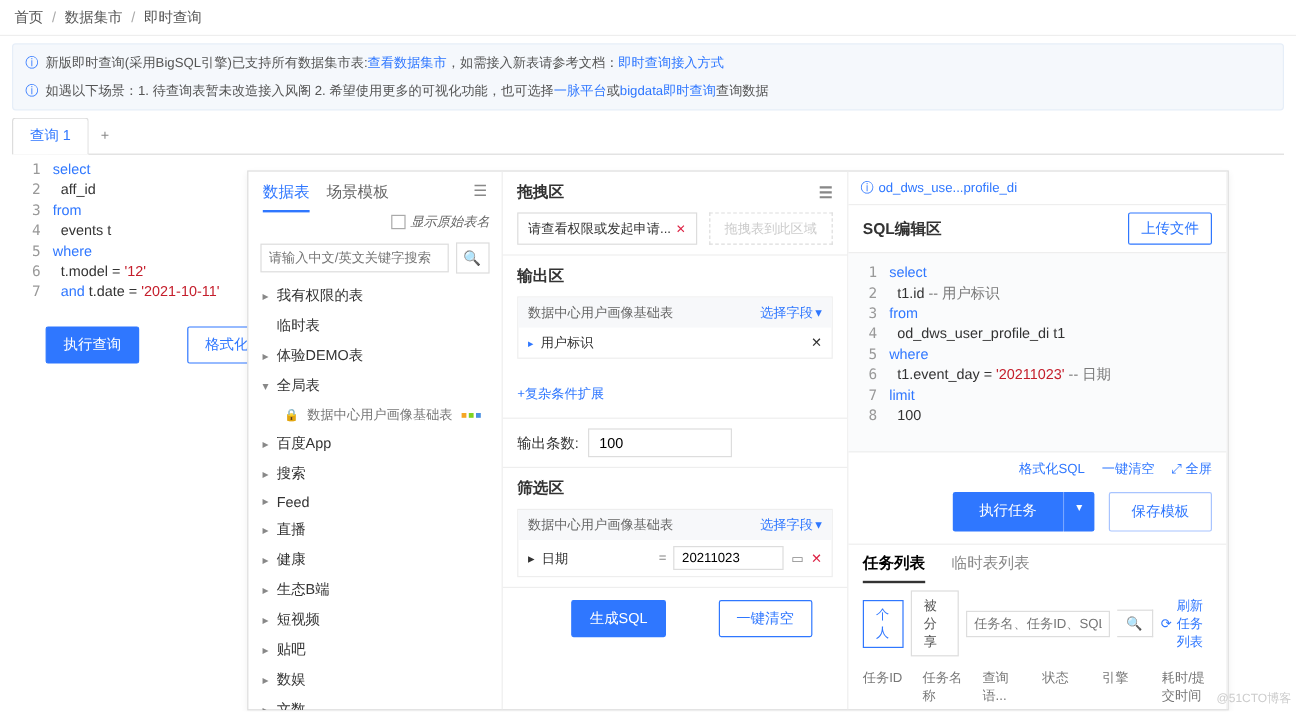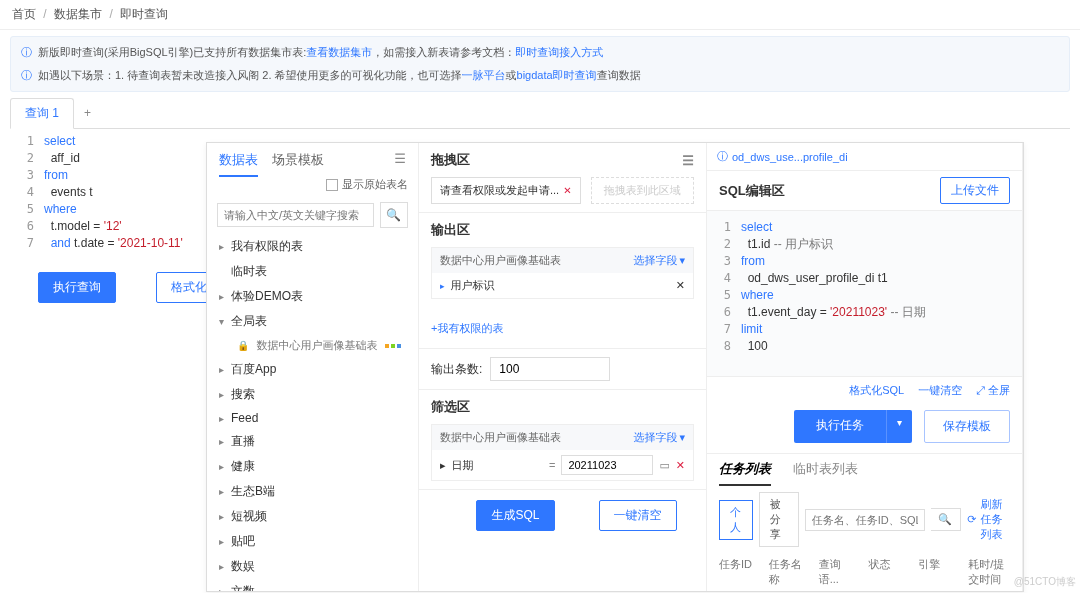--- a/index.html
+++ b/index.html
@@ -29,21 +29,21 @@
   .ov-col.left { width: 212px; }
   .ov-col.mid { width: 288px; }
   .ov-col.right { flex: 1; }
   .panel-tabs { display: flex; padding: 8px 12px 0 12px; gap: 14px; font-size: 13px; }
   .ptab { padding-bottom: 6px; color: #666; cursor: pointer; }
   .ptab.active { color: #2f77ff; border-bottom: 2px solid #2f77ff; }
   .panel-tabs .collapse { margin-left: auto; color: #888; }
   .srow { display: flex; align-items: center; padding: 6px 10px; gap: 6px; }
   .srow input.search { flex: 1; border: 1px solid #ddd; padding: 5px 6px; font-size: 11px; color: #888; }
   .srow .sbtn { border: 1px solid #ddd; width: 28px; height: 26px; display: flex; align-items: center; justify-content: center; color: #888; }
-  .chkrow { display: flex; align-items: center; justify-content: flex-end; padding: 0 10px 4px 10px; color: #666; font-size: 11px; gap: 4px; }
+  .chkrow { display: flex; align-items: center; justify-content: flex-end; padding: 0 10px 4px 10px; color: #666; font-size: 11px; gap: 4px; font-style: italic; }
   .chkrow .cb { width: 12px; height: 12px; border: 1px solid #aaa; }
   .tree { overflow: auto; font-size: 12px; color: #333; }
   .tnode { padding: 4px 12px; cursor: pointer; display: flex; align-items: center; gap: 4px; }
   .tnode .chev { width: 8px; color: #888; font-size: 10px; }
   .tnode.child { padding-left: 30px; color: #777; font-size: 11px; }
   .tnode .lock { color: #aaa; margin-right: 3px; font-size: 10px; }
   .tnode .dots { margin-left: 4px; display: inline-flex; gap: 2px; }
   .dots span { width: 4px; height: 4px; display: inline-block; }
   .d1 { background: #f5a623; } .d2 { background: #7ed321; } .d3 { background: #4a90e2; }
   .section { padding: 8px 12px; border-bottom: 1px solid #eee; }
@@ -74,21 +74,21 @@
   .codewrap .code { font-size: 12px; }
   .comment { color: #7a7a7a; }
   .sql-tools { display: flex; justify-content: flex-end; gap: 14px; padding: 6px 12px; font-size: 11px; }
   .run-row { display: flex; justify-content: flex-end; gap: 12px; padding: 6px 12px 10px 12px; }
   .btn-split { display: inline-flex; }
   .btn-split .main { background: #2f77ff; color: #fff; padding: 7px 22px; border-radius: 2px 0 0 2px; }
   .btn-split .dd { background: #2f77ff; color: #fff; padding: 7px 10px; border-left: 1px solid #5a92ff; border-radius: 0 2px 2px 0; font-size: 10px; }
   .save-tpl { border: 1px solid #a8c4ff; color: #2f77ff; padding: 7px 18px; border-radius: 2px; }
   .task-tabs { display: flex; gap: 22px; padding: 6px 12px 0 12px; font-size: 13px; border-top: 1px solid #eee; }
   .ttab { padding-bottom: 6px; color: #888; cursor: pointer; }
-  .ttab.active { color: #000; font-weight: 600; border-bottom: 2px solid #333; font-style: italic; }
+  .ttab.active { color: #000; font-weight: 600; border-bottom: 2px solid #333; }
   .task-filter { display: flex; gap: 6px; padding: 6px 12px; align-items: center; font-size: 11px; color: #555; }
   .seg { border: 1px solid #ddd; padding: 4px 10px; cursor: pointer; }
   .seg.active { border-color: #2f77ff; color: #2f77ff; }
   .task-filter input { border: 1px solid #ddd; padding: 4px 6px; font-size: 11px; width: 120px; }
   .task-filter .sicon { border: 1px solid #ddd; border-left: none; padding: 4px 8px; color: #888; }
   .task-filter .refresh { margin-left: auto; color: #2f77ff; display: inline-flex; align-items: center; gap: 4px; cursor: pointer; }
   .thead { display: flex; padding: 4px 12px; font-size: 11px; color: #777; gap: 8px; }
   .thead div { flex: 1; }
   .watermark { position: absolute; right: 4px; bottom: 4px; color: #ccc; font-size: 10px; }
   .banner-right a, .mid .banner a { color: #2f77ff; text-decoration: none; }
@@ -259,21 +259,21 @@
                 <span>选择字段</span>
                 <span>▾</span>
               </span>
           </div>
           <div class="outrow">
             <span class="tri">▸</span>
             <span>用户标识</span>
             <span style="margin-left:auto" class="x">✕</span>
           </div>
         </div>
-        <div style="padding:22px 0 4px 0"><span class="link">+我有权限的表</span></div>
+        <div style="padding:22px 0 4px 0"><span class="link">+复杂条件扩展</span></div>
       </div>
 
       <div class="numrow">
         <span>输出条数:</span>
         <input value="100" style="">
       </div>
 
       <div class="section filter">
         <div class="sec-title">
             <span>筛选区</span>

